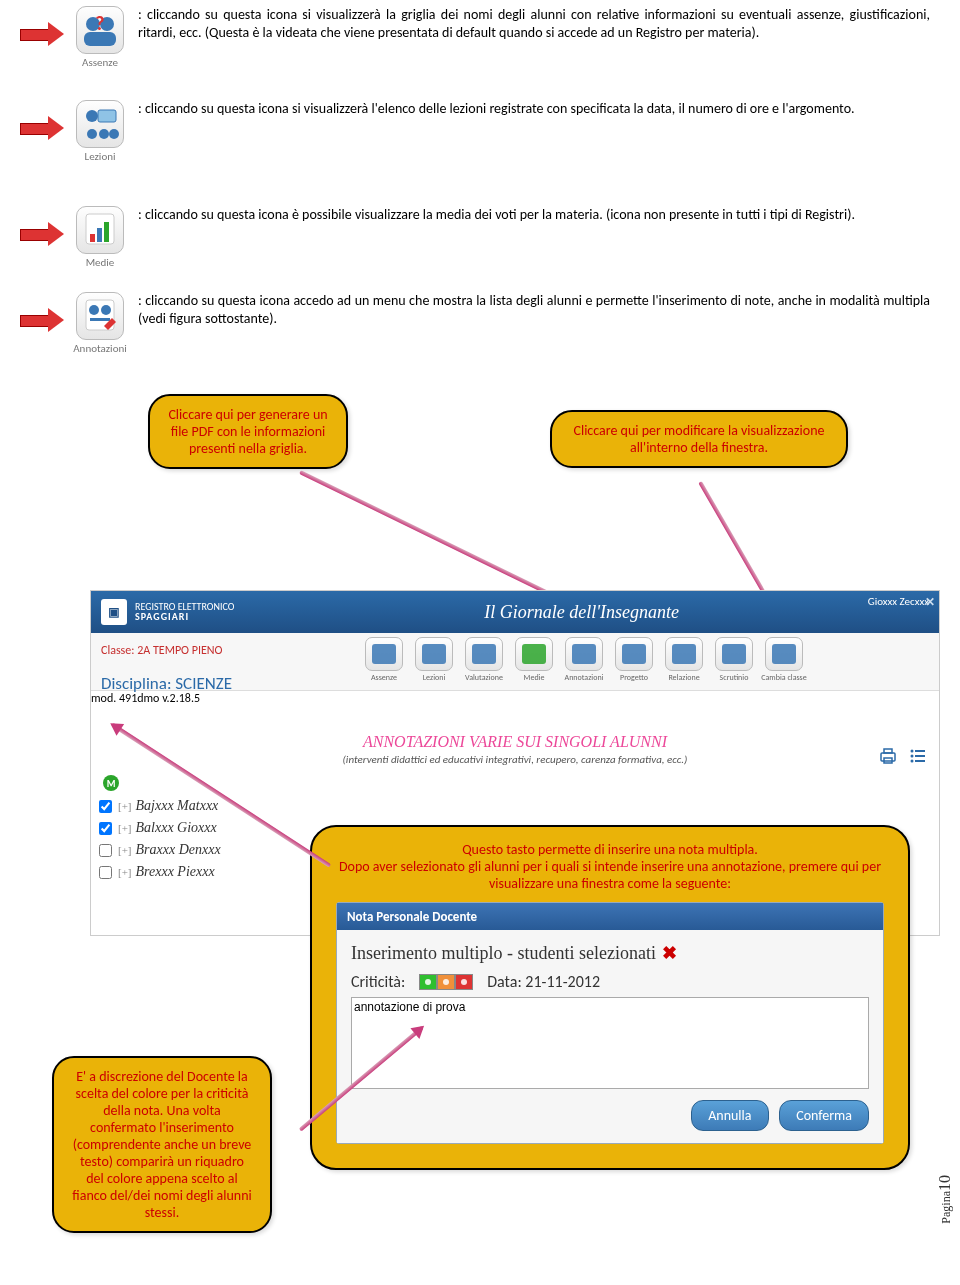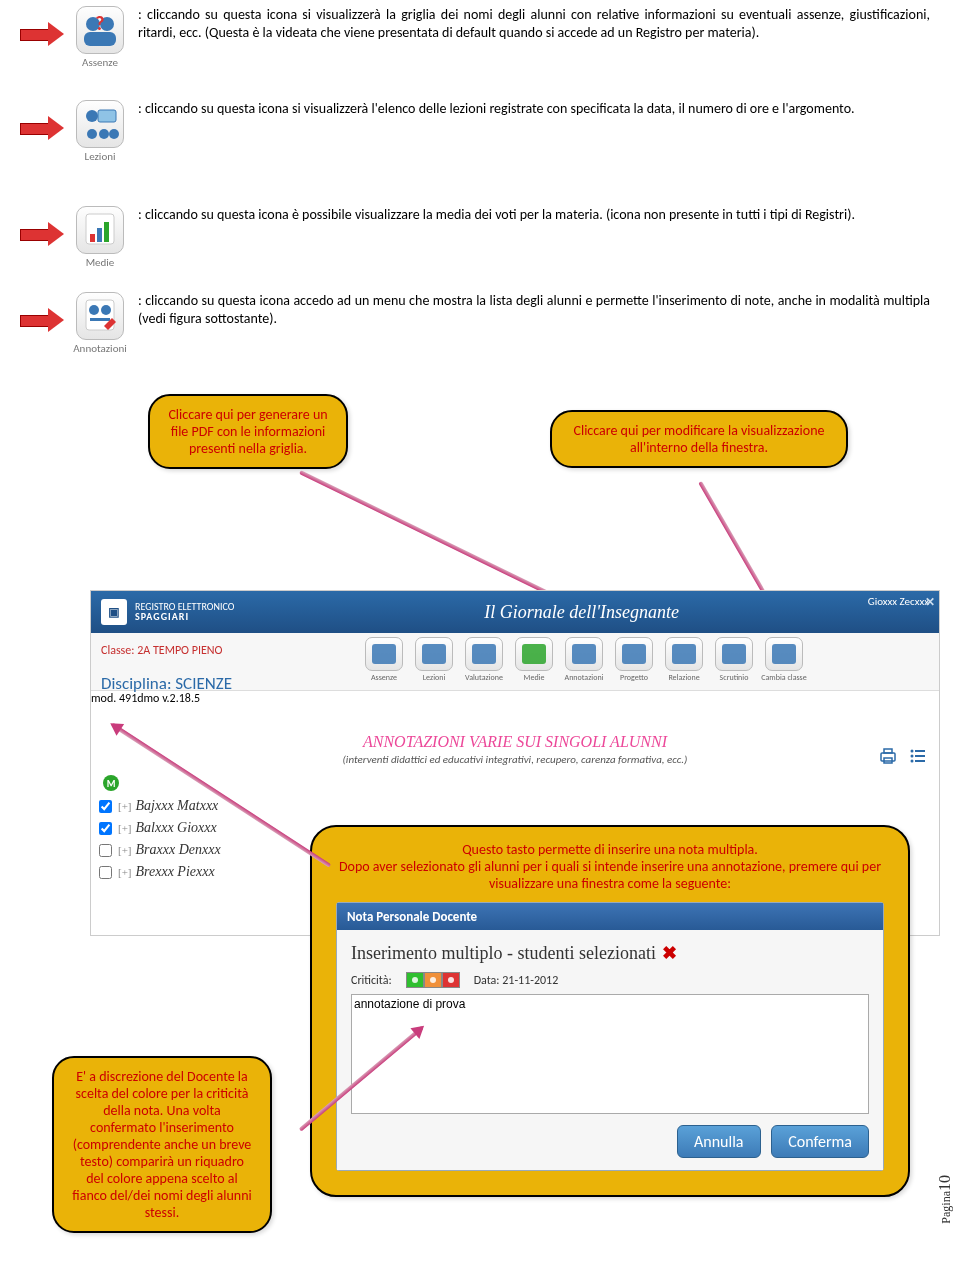--- a/index.html
+++ b/index.html
@@ -149,37 +149,37 @@
     font-size: 12px; text-align: left; color: #333;
   }
   .dialog .dhdr {
     background: linear-gradient(#3d74b5,#285a96);
     color: #fff; font-weight: bold; font-size: 13px;
     padding: 6px 10px;
   }
   .dialog .dbody { background: #f6f6f6; padding: 8px 14px 12px 14px; }
   .dialog .dtitle { font-family: "Times New Roman", serif; font-size: 18px; margin: 4px 0 8px 0; }
   .dialog .dtitle .x { color: #c00; font-weight: bold; margin-left: 6px; }
-  .dialog .crit-row { display: flex; align-items: center; gap: 14px; margin-bottom: 6px; font-size: 12px; }
+  .dialog .crit-row { display: flex; align-items: center; gap: 14px; margin-bottom: 6px; font-size: 16px; }
   .dialog .crit-row .chips { display: flex; }
   .dialog .crit-row .chip { width: 18px; height: 16px; border: 1px solid #888; display:flex;align-items:center;justify-content:center; }
   .dialog .crit-row .chip.g { background: #2fbf2f; }
   .dialog .crit-row .chip.o { background: #f0903a; }
   .dialog .crit-row .chip.r { background: #d33; }
   .dialog .crit-row .chip .dot { width:6px;height:6px;border-radius:50%;background:rgba(255,255,255,0.85); }
   .dialog textarea {
-    width: 100%; height: 120px; resize: none;
+    width: 100%; height: 92px; resize: none;
     border: 1px solid #aaa; font-family: Arial; font-size: 12px; 
   }
   .dialog .dactions { text-align: right; padding: 8px 0 0 0; }
   .dbtn {
     display: inline-block; padding: 6px 16px;
     background: linear-gradient(#5aa1d8,#3d7bb7);
-    color: #fff; border: 1px solid #2c618f; border-radius: 6px;
-    font-size: 16px; margin-left: 8px; cursor: pointer;
+    color: #fff; border: 1px solid #2c618f; border-radius: 12px;
+    font-size: 14px; margin-left: 8px; cursor: pointer;
   }
 
   
   .pagenum {
     position: absolute; right: 6px; bottom: 110px;
     transform: rotate(-90deg); transform-origin: right bottom;
     font-size: 12px; color: #333; font-family: "Times New Roman", serif;
   }
   .pagenum .n { font-size: 16px; }
 </style>

